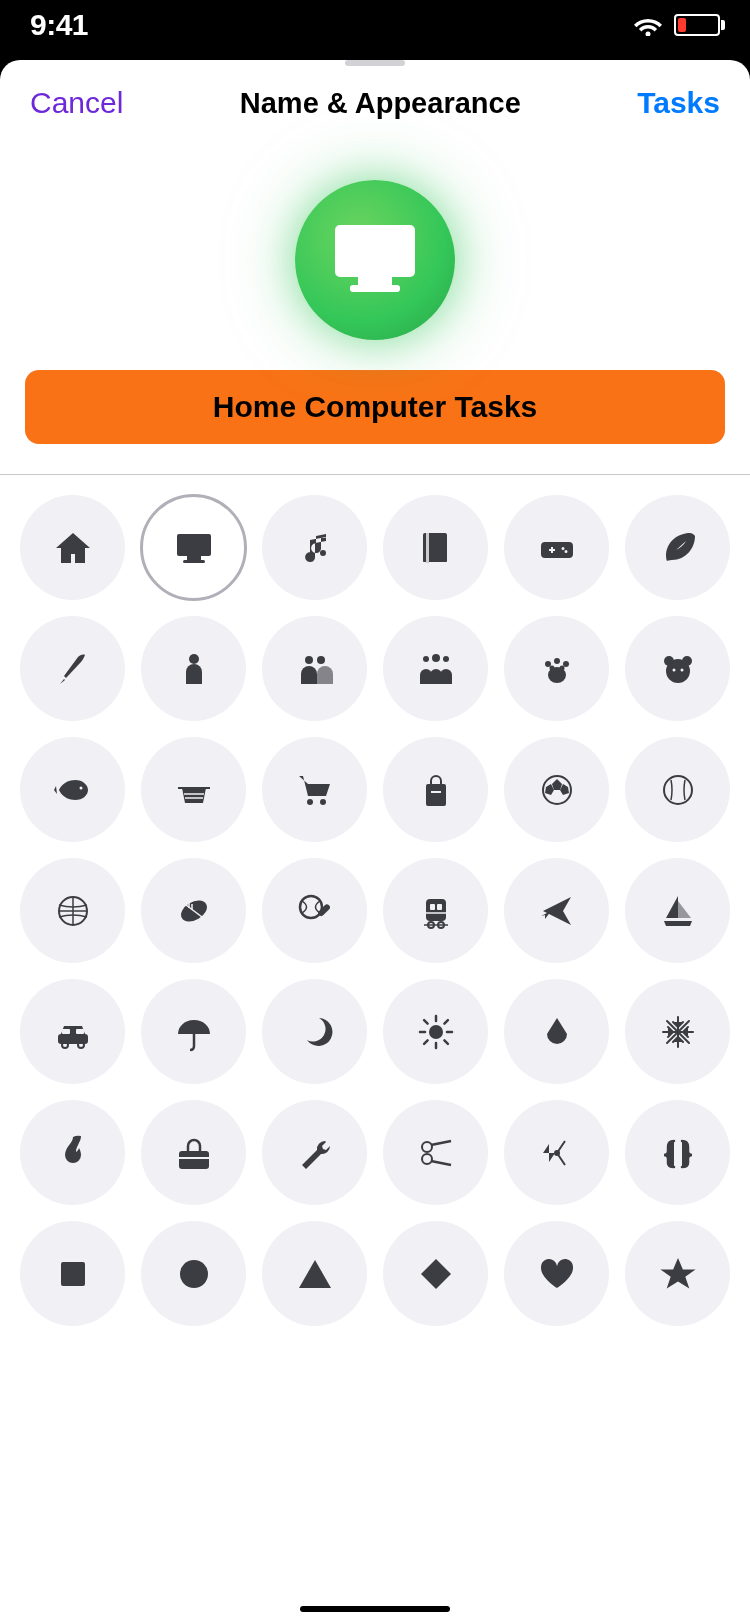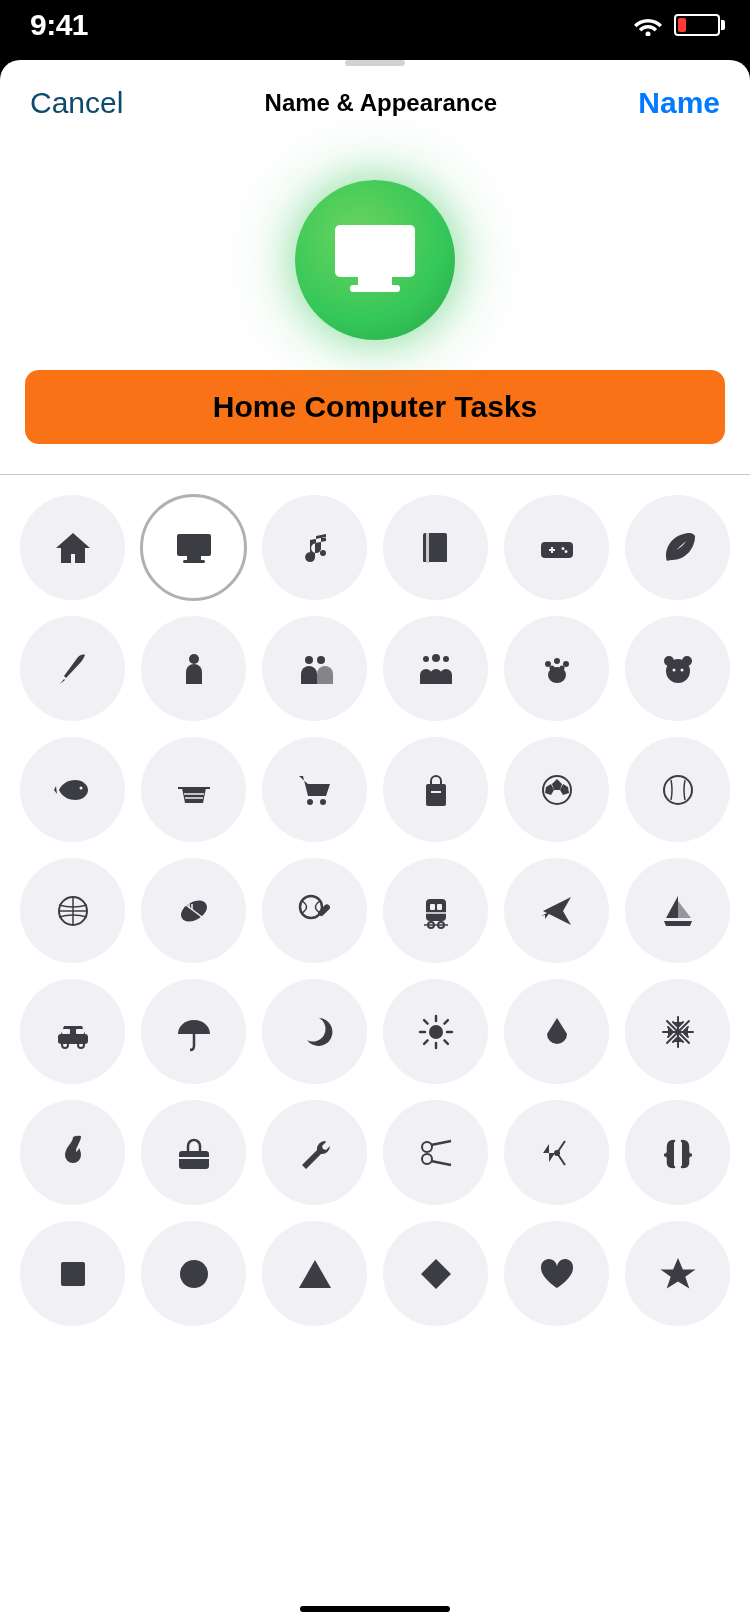--- a/index.html
+++ b/index.html
@@ -91,30 +91,30 @@
     
     .nav-bar {
       display: flex;
       align-items: center;
       justify-content: space-between;
       padding: 20px 30px 20px;
       border-bottom: none;
     }
 
     .nav-cancel {
-      color: #0c4a6e;
+      color: #6d28d9;
       font-size: 30px;
       font-weight: 400;
       background: none;
       border: none;
       cursor: pointer;
     }
 
     .nav-title {
-      font-size: 24px;
+      font-size: 29px;
       font-weight: 700;
       color: #000;
       text-align: center;
     }
 
     .nav-done {
       color: #007aff;
       font-size: 30px;
       font-weight: 600;
       background: none;
@@ -244,21 +244,21 @@
     </div>
   </div>
 </div>
 
 <div class="sheet">
   <div class="pull-indicator"></div>
 
   <div class="nav-bar">
     <button class="nav-cancel">Cancel</button>
     <span class="nav-title">Name &amp; Appearance</span>
-    <button class="nav-done">Name</button>
+    <button class="nav-done">Tasks</button>
   </div>
 
   <div class="icon-display">
     <div class="icon-circle">
       <svg viewBox="0 0 90 90">
         <rect x="5" y="10" width="80" height="52" rx="5" ry="5"></rect>
         <rect x="28" y="62" width="34" height="8"></rect>
         <rect x="20" y="70" width="50" height="7" rx="3"></rect>
       </svg>
     </div>

